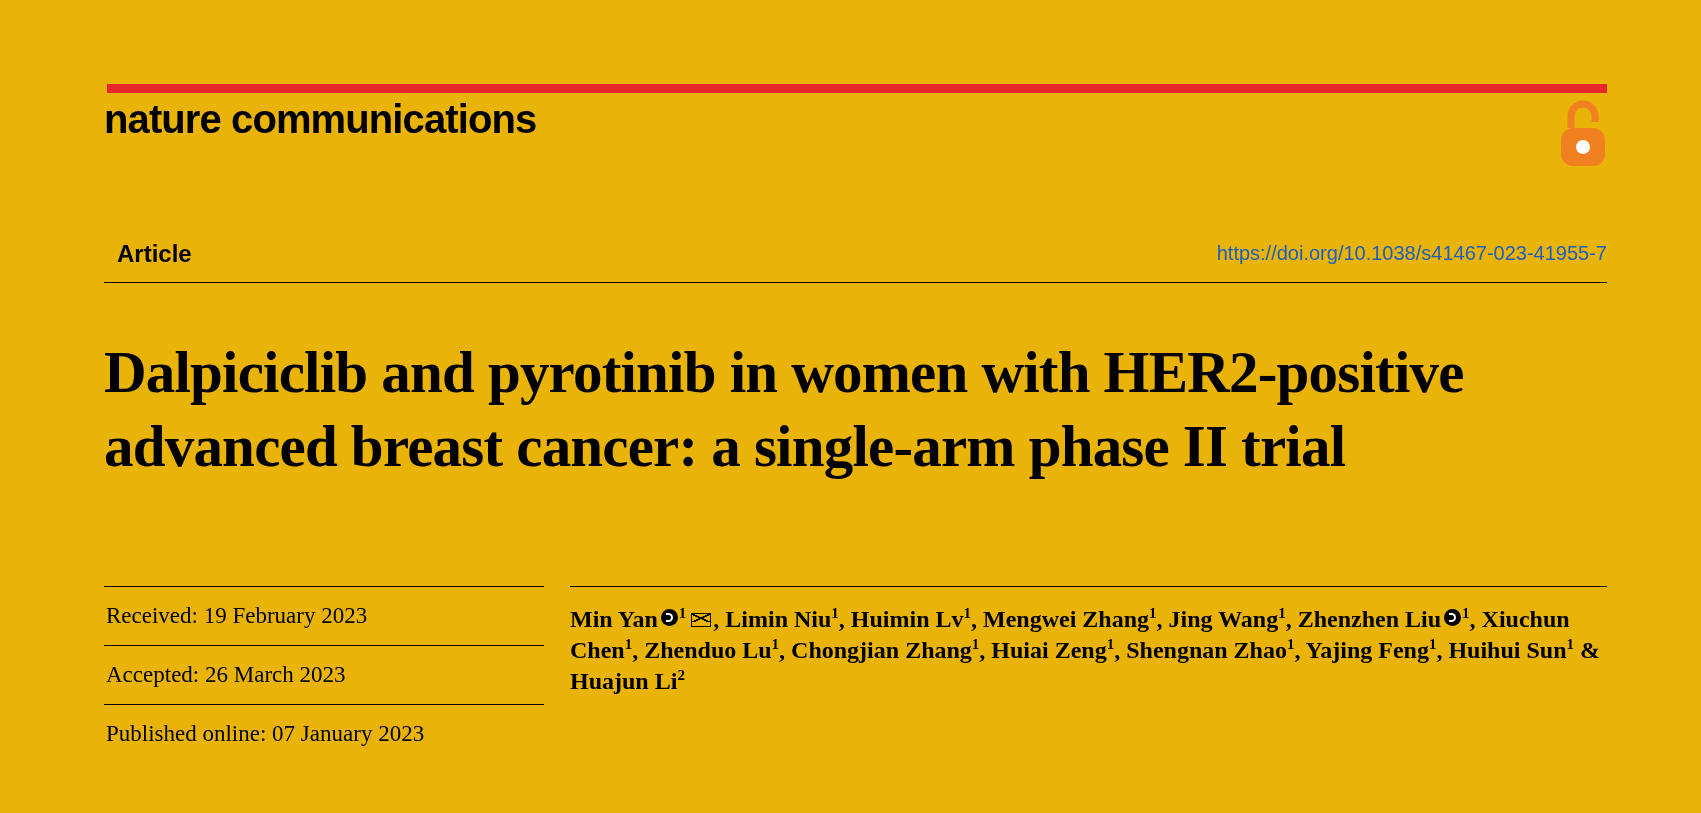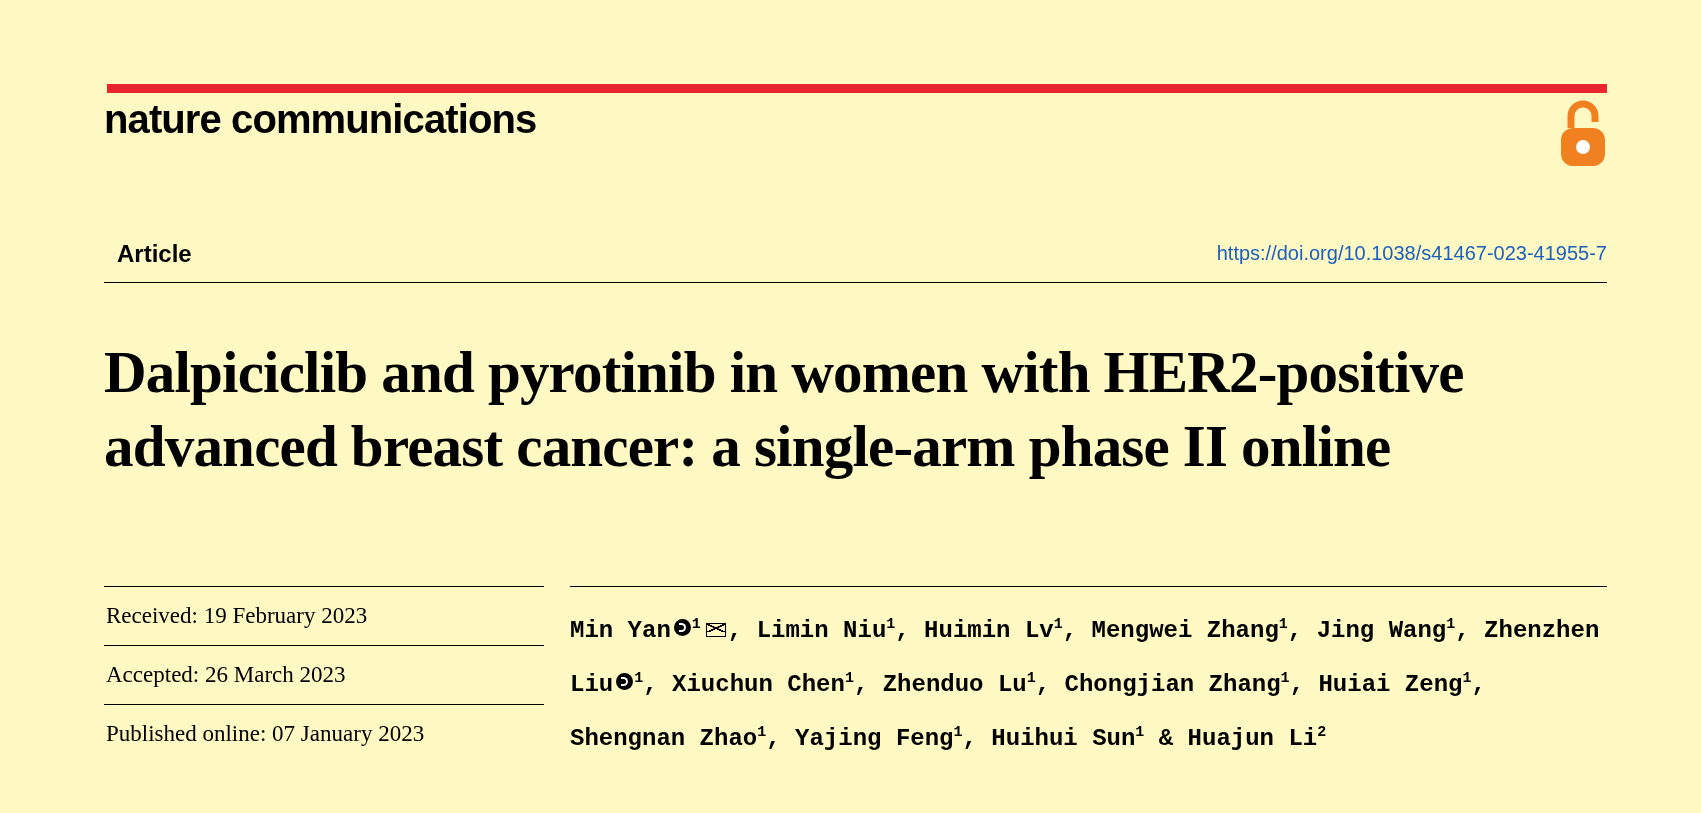--- a/index.html
+++ b/index.html
@@ -13,21 +13,21 @@
     font-family: "Liberation Serif", serif;
     color: #000000;
     overflow: hidden;
     position: relative;
   }
   .page {
     position: absolute;
     left: 0; top: 0;
     width: 1701px;
     height: 813px;
-    background: #fef9c3;
+    background: #eab308;
   }
   .red-rule {
     position: absolute;
     left: 107px;
     top: 84px;
     width: 1500px;
     height: 9px;
     background: #e8272c;
   }
   .journal-title {
@@ -121,24 +121,24 @@
     top: 586px;
     width: 1037px;
   }
   .authors-line-top {
     width: 1037px;
     height: 1px;
     background: #000000;
   }
   .authors-text {
     padding-top: 14px;
-    font-family: Liberation Mono, monospace;
+    font-family: Liberation Serif, serif;
     font-weight: 700;
     font-size: 24px;
-    line-height: 48px;
+    line-height: 25px;
     color: #000000;
   }
   .sup {
     font-size: 15px;
     vertical-align: super;
     font-weight: 700;
   }
   .orcid {
     display: inline-block;
     width: 17px;
@@ -198,21 +198,21 @@
       <circle cx="26" cy="47" r="7" fill="#ffffff"></circle>
     </svg>
   </div>
 
   <div class="article-row">
     <div class="article-label">Article</div>
     <a class="doi-link" href="#">https://doi.org/10.1038/s41467-023-41955-7</a>
   </div>
   <div class="hairline-top"></div>
 
-  <h1 class="paper-title">Dalpiciclib and pyrotinib in women with HER2-positive advanced breast cancer: a single-arm phase II online</h1>
+  <h1 class="paper-title">Dalpiciclib and pyrotinib in women with HER2-positive advanced breast cancer: a single-arm phase II trial</h1>
 
   <div class="meta-block">
     <div class="meta-line"></div>
     <div class="meta-item">Received: 19 February 2023</div>
     <div class="meta-line"></div>
     <div class="meta-item">Accepted: 26 March 2023</div>
     <div class="meta-line"></div>
     <div class="meta-item">Published online: 07 January 2023</div>
   </div>
 

